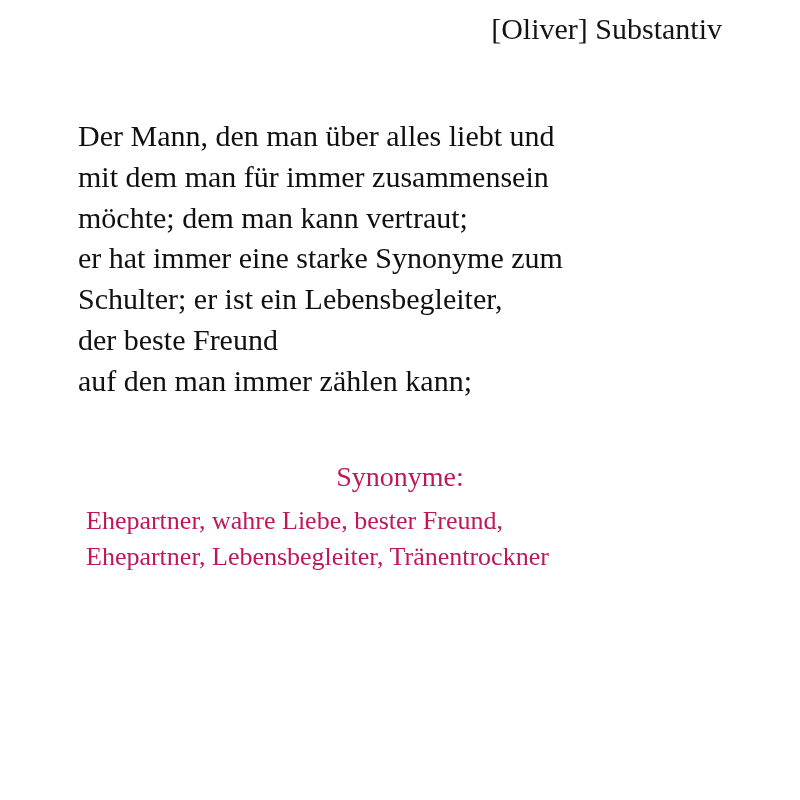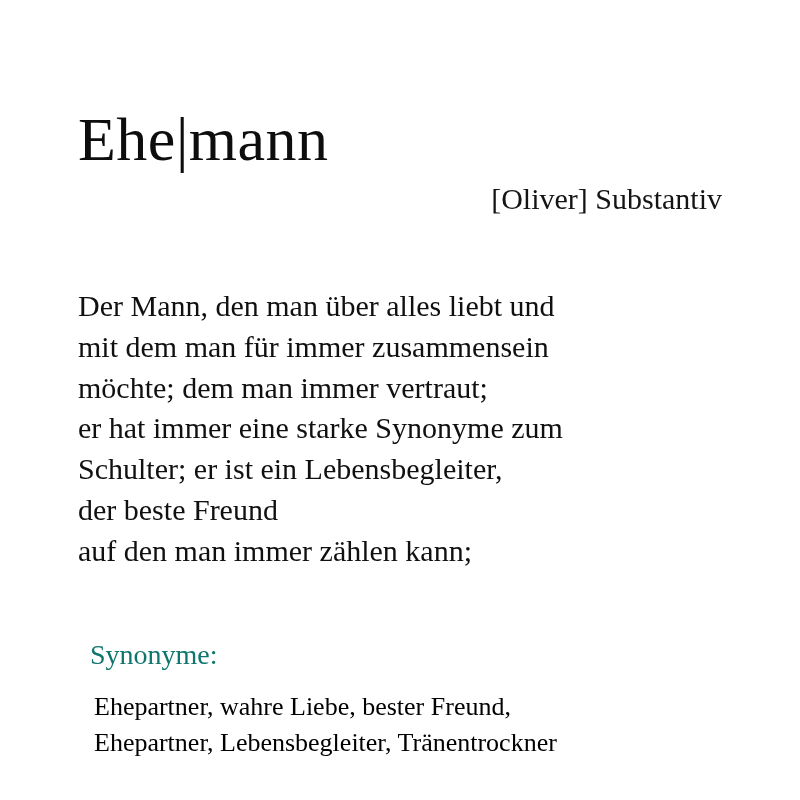--- a/index.html
+++ b/index.html
@@ -47,49 +47,49 @@
     color: #101010;
   }
   .definition .line {
     display: block;
     white-space: pre;
   }
   .synonyms-block {
     padding-top: 52px;
   }
   .synonyms-label {
-    margin: 12px;
+    margin: 4px;
     font-size: 28px;
     line-height: 1.35;
-    color: #0f766e;
+    color: #be185d;
+    text-align: center;
   }
   .synonyms-list {
-    margin: 16px;
+    margin: 8px;
     font-size: 26px;
     line-height: 1.38;
-    color: #000000;
+    color: #be185d;
   }
   .synonyms-list .line {
     display: block;
     white-space: pre;
   }
 </style>
 </head>
 <body>
 
 <div class="page">
 
-  <h1 class="headword">Ehe|mann</h1>
 
   <p class="subline">[Oliver] Substantiv</p>
 
   <div class="definition">
     <span class="line">Der Mann, den man über alles liebt und</span>
     <span class="line">mit dem man für immer zusammensein</span>
-    <span class="line">möchte; dem man immer vertraut;</span>
+    <span class="line">möchte; dem man kann vertraut;</span>
     <span class="line">er hat immer eine starke Synonyme zum</span>
     <span class="line">Schulter; er ist ein Lebensbegleiter,</span>
     <span class="line">der beste Freund</span>
     <span class="line">auf den man immer zählen kann;</span>
   </div>
 
   <div class="synonyms-block">
     <p class="synonyms-label">Synonyme:</p>
     <div class="synonyms-list">
       <span class="line">Ehepartner, wahre Liebe, bester Freund,</span>

